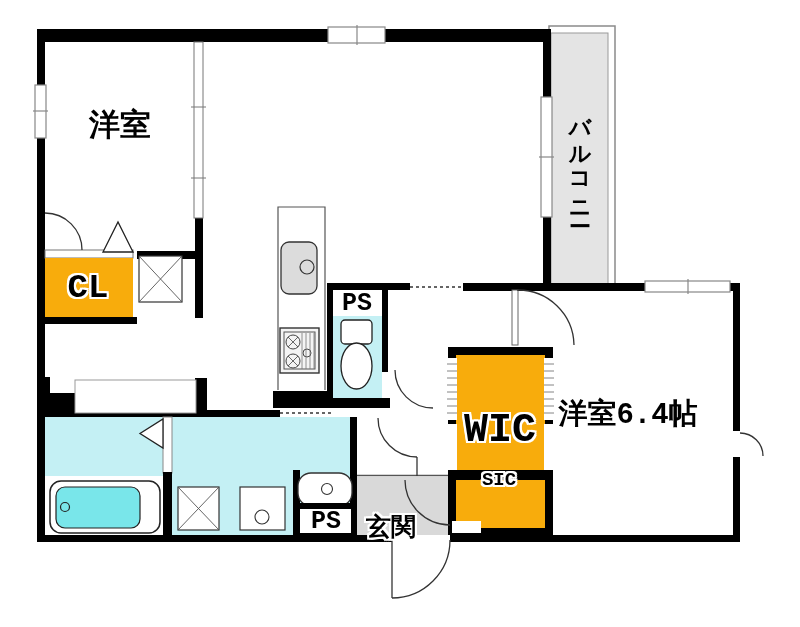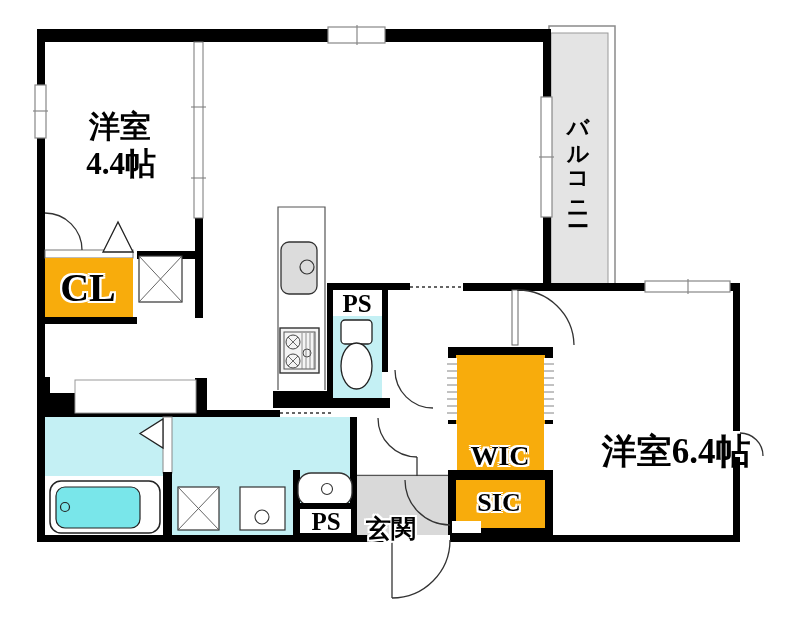--- a/index.html
+++ b/index.html
@@ -1,17 +1,17 @@
 <!DOCTYPE html>
 <html><head>
 <meta charset="utf-8">
 <style>
   html,body{margin:0;padding:0;background:#fff;}
   #plan{position:relative;width:800px;height:627px;background:#fff;overflow:hidden;
-        font-family:Liberation Serif, serif;}
+        font-family:Liberation Mono, monospace;}
   #plan svg{position:absolute;left:0;top:0;}
   .lbl{position:absolute;transform:translate(-50%,-50%);color:#000;font-weight:bold;
        white-space:nowrap;line-height:1;}
   .halo{text-shadow:-2px -2px 0 #fff,2px -2px 0 #fff,-2px 2px 0 #fff,2px 2px 0 #fff,
         -2px 0 0 #fff,2px 0 0 #fff,0 -2px 0 #fff,0 2px 0 #fff;}
   .vert{writing-mode:vertical-rl;text-orientation:upright;letter-spacing:3px;}
 </style>
 </head>
 <body>
 
@@ -199,22 +199,21 @@
     <path d="M 740,433 A 23,23 0 0 1 763,456"></path>
   </g>
 
   <g stroke="#333" stroke-width="1.4" stroke-dasharray="3,3">
     <line x1="280" y1="413" x2="333" y2="413"></line>
     <line x1="410" y1="287" x2="463" y2="287"></line>
   </g>
 </svg>
 
   <div class="lbl" style="left:120px;top:126px;font-size:31px;">洋室</div>
-  <div class="lbl" style="left:121px;top:163px;font-size:31px;">4.4帖</div>
-  <div class="lbl" style="left:676px;top:415px;font-size:35px;margin-top:36px;">洋室6.4帖</div>
+  <div class="lbl" style="left:628px;top:415px;font-size:29px;">洋室6.4帖</div>
   <div class="lbl vert" style="left:578px;top:160px;font-size:22px;font-weight:bold;">バルコニー</div>
-  <div class="lbl halo" style="left:88px;top:288px;font-size:40px;">CL</div>
-  <div class="lbl halo" style="left:500px;top:456px;font-size:28px;text-align:center;">WIC</div>
-  <div class="lbl halo" style="left:499px;top:503px;font-size:26px;">SIC</div>
+  <div class="lbl halo" style="left:88px;top:288px;font-size:34px;">CL</div>
+  <div class="lbl halo" style="left:500px;top:431px;font-size:40px;text-align:center;">WIC</div>
+  <div class="lbl halo" style="left:499px;top:480px;font-size:19px;">SIC</div>
   <div class="lbl" style="left:357px;top:303px;font-size:25px;">PS</div>
   <div class="lbl" style="left:326px;top:521px;font-size:25px;">PS</div>
   <div class="lbl halo" style="left:391px;top:512px;font-size:25px;margin-top:16px;">玄関</div>
 </div>
 
 </body></html>

